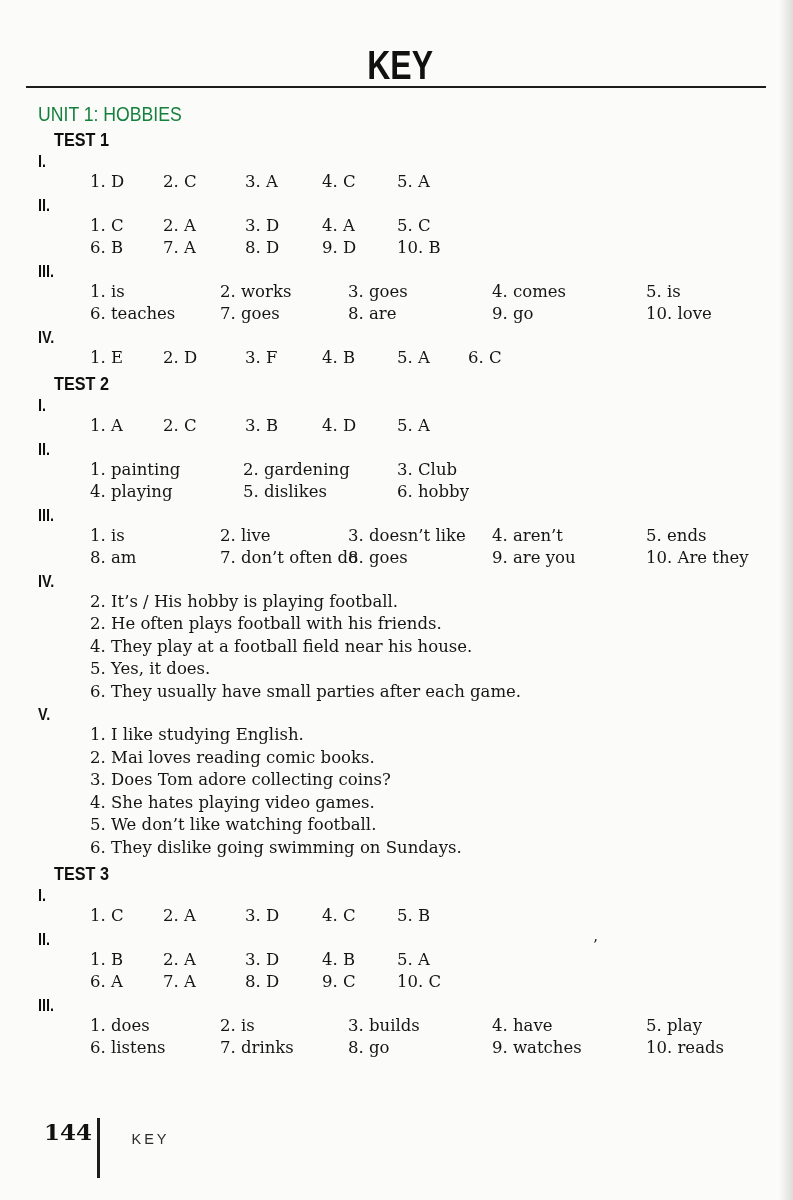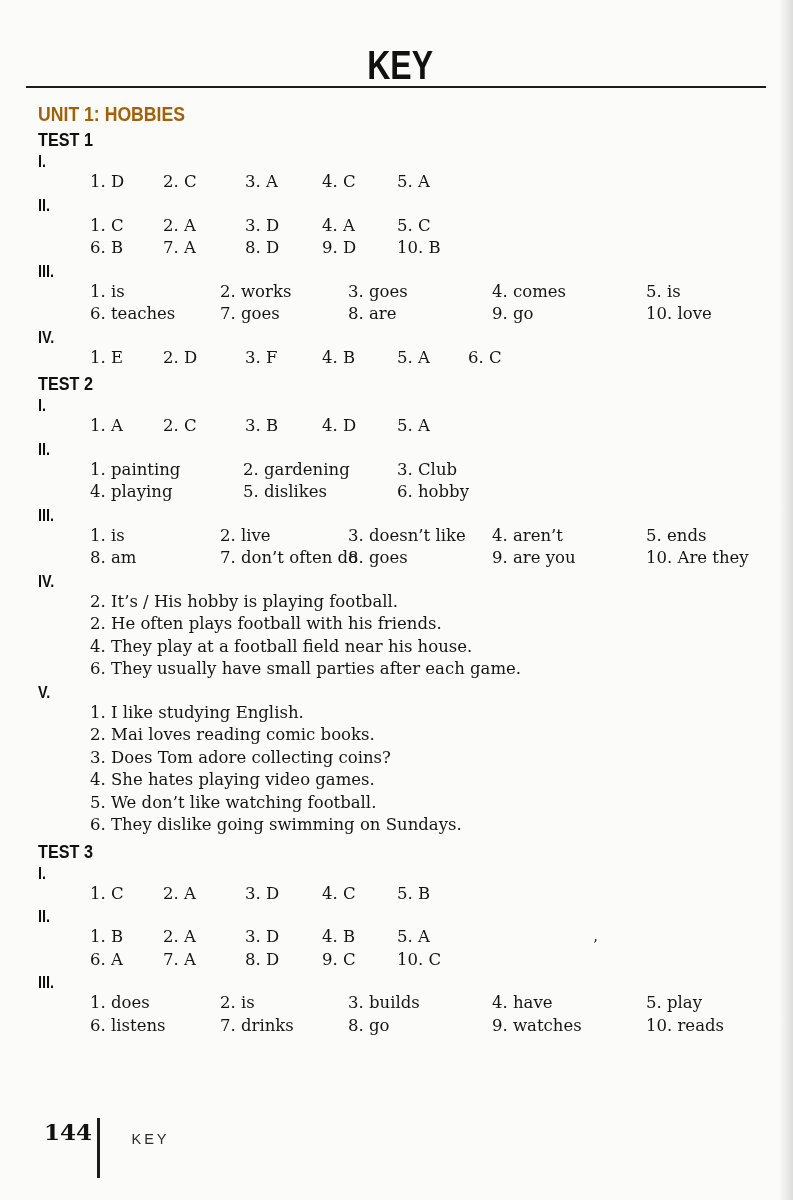--- a/index.html
+++ b/index.html
@@ -35,28 +35,28 @@
   .title-rule{
     height:0;
     border:0;
     border-top:2.5px solid #1d1d1d;
     margin:2px -3px 0 -12px;
   }
   
   .unit-heading{
     margin:15px 0 0 0;
     font-family:"Liberation Sans", sans-serif;
-    font-weight:700;
+    font-weight:400;
     font-size:21px;
     line-height:22px;
-    color:#a16207;
+    color:#15803d;
   }
   .unit-heading .cond{display:inline-block;transform:scaleX(0.84);transform-origin:left center;}
   .test-heading{
-    margin:5px 0 0 0;
+    margin:5px 0 0 16px;
     font-family:"Liberation Sans", sans-serif;
     font-weight:800;
     font-size:18px;
     line-height:20px;
     color:#101010;
   }
   .test-heading .cond{display:inline-block;transform:scaleX(0.90);transform-origin:left center;}
   .sec-label{
     margin:2px 0 0 0;
     font-family:"Liberation Sans", sans-serif;
@@ -222,20 +222,23 @@
     <div class="row">
         <span class="cell">2. It’s / His hobby is playing football.</span>
       </div>
     <div class="row">
         <span class="cell">2. He often plays football with his friends.</span>
       </div>
     <div class="row">
         <span class="cell">4. They play at a football field near his house.</span>
       </div>
     <div class="row">
+        <span class="cell">5. Yes, it does.</span>
+      </div>
+    <div class="row">
         <span class="cell">6. They usually have small parties after each game.</span>
       </div>
 
     <div class="sec-label"><span class="cond">V.</span></div>
     <div class="row">
         <span class="cell">1. I like studying English.</span>
       </div>
     <div class="row">
         <span class="cell">2. Mai loves reading comic books.</span>
       </div>

